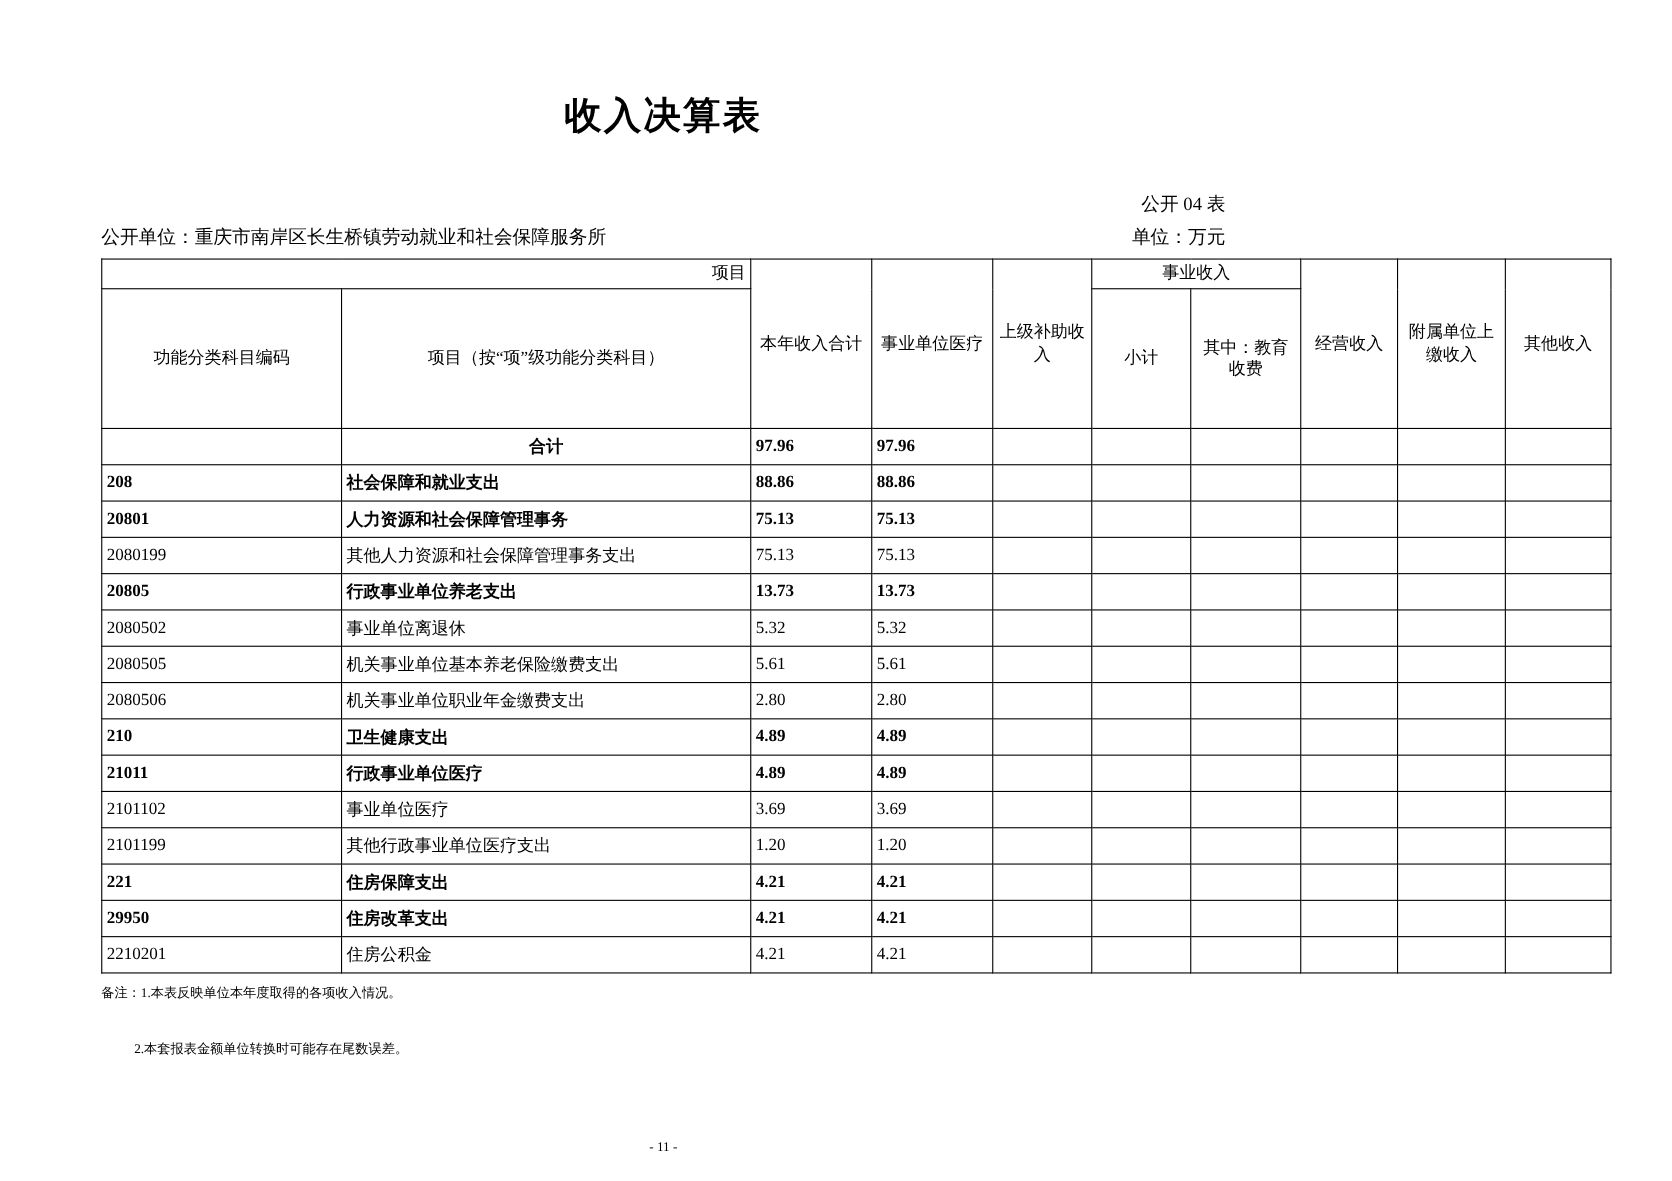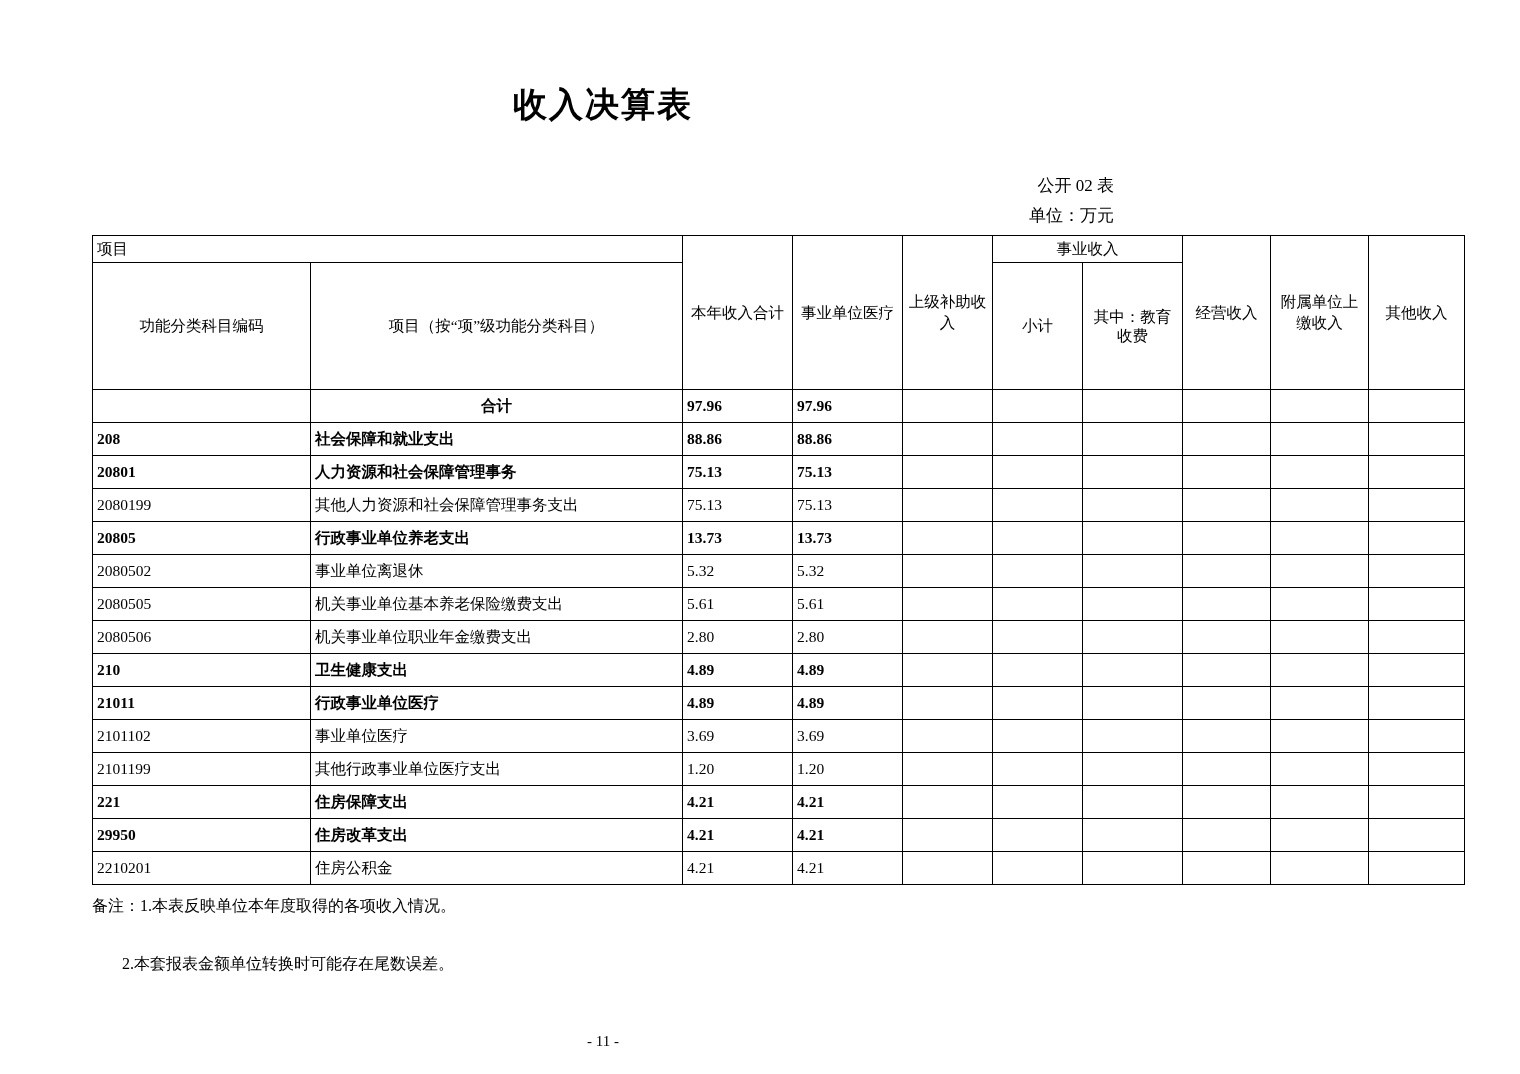--- a/index.html
+++ b/index.html
@@ -99,52 +99,53 @@
     padding-right: 13px;
     font-size: 15.5px;
     font-family: "Liberation Serif", "DejaVu Serif", serif;
   }
   td.empty { }
   tr.bold td { font-weight: bold; }
   td.center { text-align: center; }
   .row-h { height: 33px; }
   .notes {
     margin: 7px 92px 0 92px;
-    font-size: 16px;
+    font-size: 12px;
     line-height: 1.75;
   }
   .notes .n2 { padding-left: 30px; margin-top: 30px; }
   .footer {
     position: absolute;
     bottom: 24px;
     width: 100%;
     text-align: center;
-    font-size: 15px;
+    font-size: 12px;
   }
   .proj-head {
-    text-align: left;
+    text-align: right;
     font-size: 16px;
   }
   .two-line {
     line-height: 1.25;
     margin-left: 27px;
   }
 </style>
 </head>
 <body>
 
 <div class="page">
 
   <div class="doc-title">收入决算表</div>
 
   <div class="meta-block">
     <div class="meta-row">
-      <span class="meta-right">公开 02 表</span>
+      <span class="meta-right">公开 04 表</span>
     </div>
     <div class="meta-row line2">
+      <span class="meta-left">公开单位：重庆市南岸区长生桥镇劳动就业和社会保障服务所</span>
       <span class="meta-right">单位：万元</span>
     </div>
   </div>
 
   <table class="fin">
     <colgroup>
       <col class="h-code">
       <col class="h-item">
       <col class="h-num">
       <col class="h-num2">

